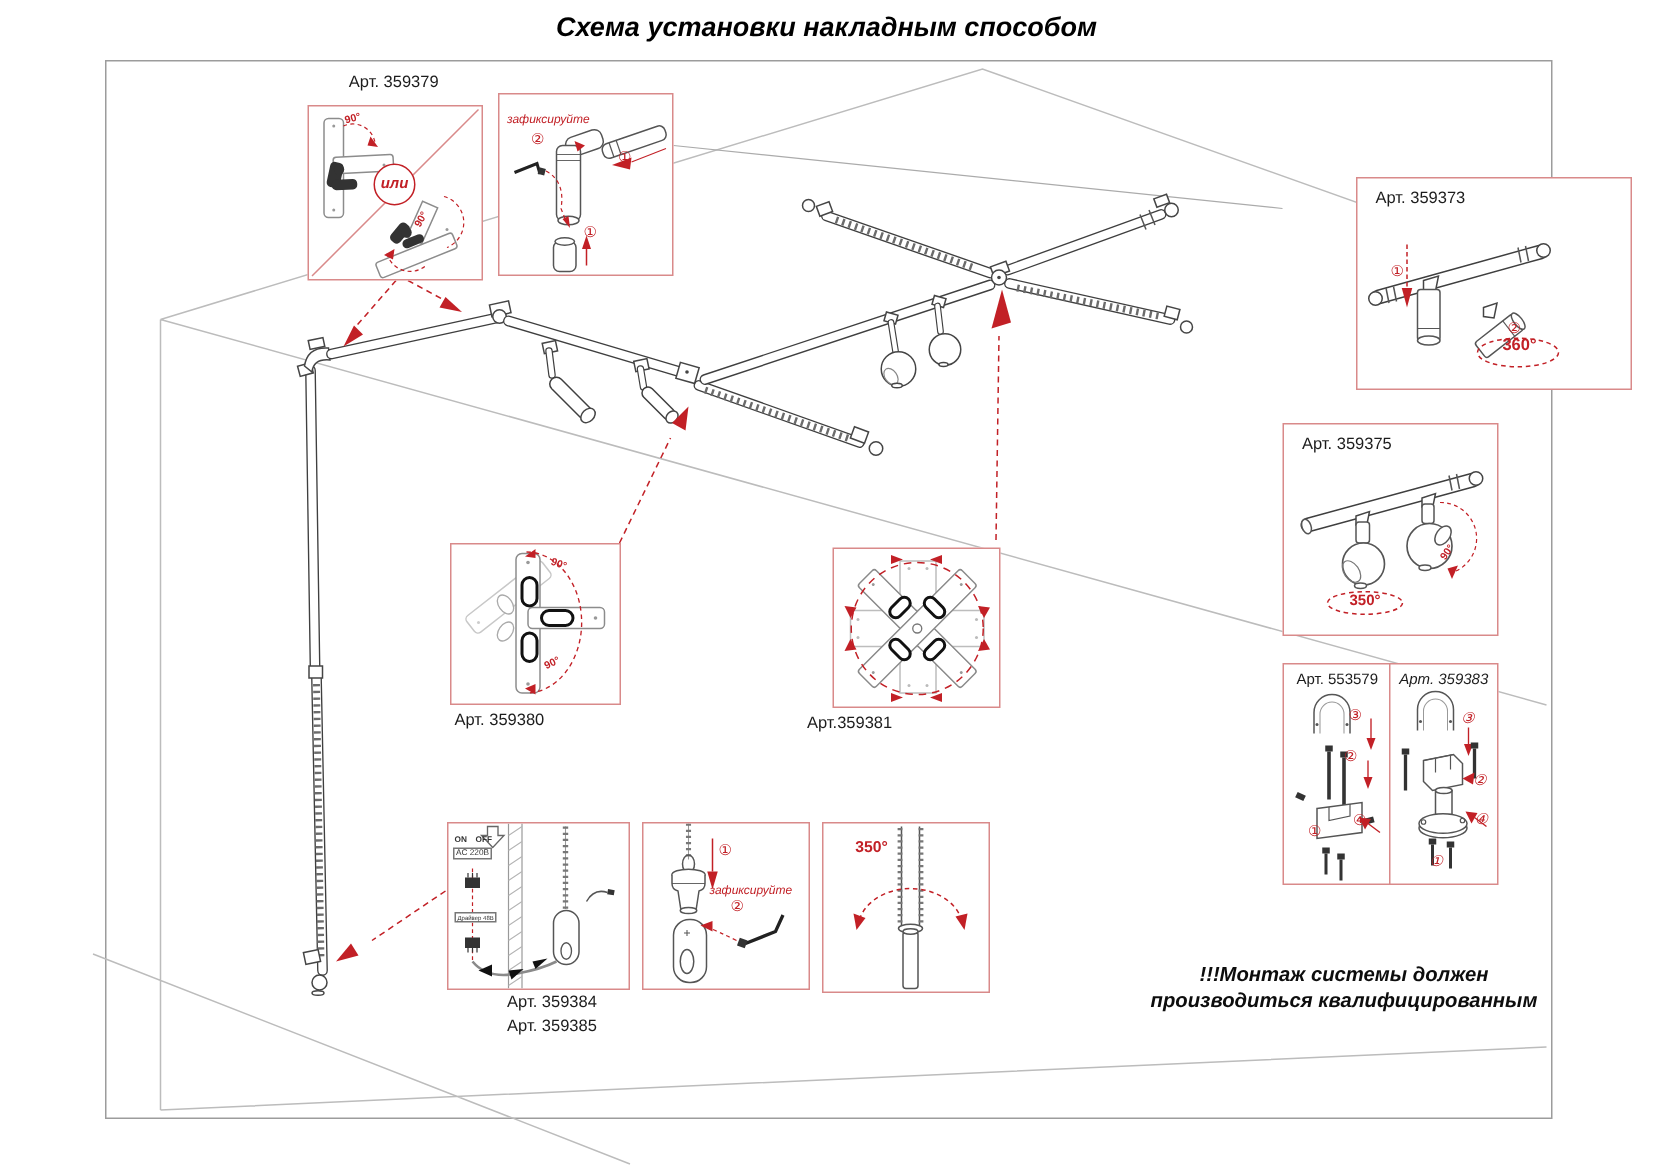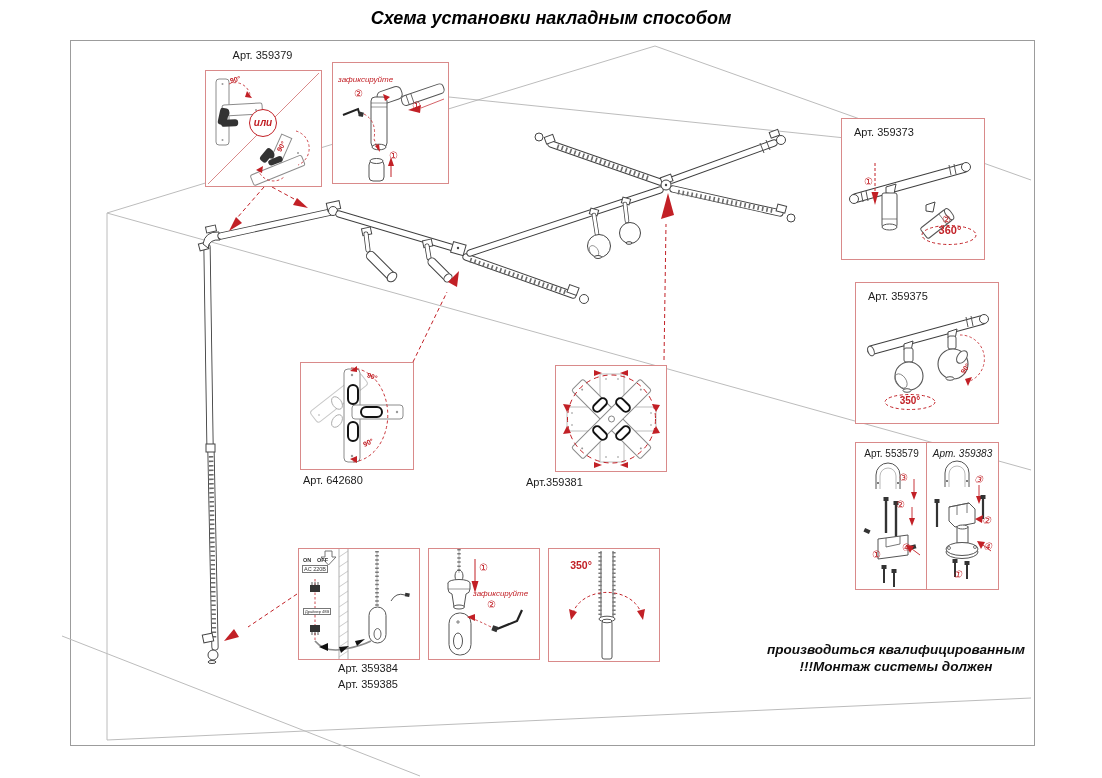--- a/index.html
+++ b/index.html
@@ -198,21 +198,21 @@
     <path class="rdd" d="M31 51 Q44 58 41 76 L45 86"></path>
     <polygon class="rh" points="47,89 42,83 46,81"></polygon>
     <polygon class="rh" points="57,34 50,31 52,38"></polygon>
   </svg>
   <span class="cap" style="left:5px;top:12px;">зафиксируйте</span>
   <span class="step" style="left:21px;top:26px;">②</span>
   <span class="step" style="left:79px;top:38px;">①</span>
   <span class="step" style="left:56px;top:88px;">①</span>
 </div>
 
-<div class="cbox" style="left:841px;top:118px;width:142px;height:140px;">
+<div class="cbox" style="left:904px;top:118px;width:142px;height:140px;padding-left:40px;">
   <svg width="142" height="140" viewBox="0 0 142 140">
     <line class="to" x1="14" y1="79" x2="122" y2="49" style="stroke-width:10"></line>
     <line class="ti" x1="14" y1="79" x2="122" y2="49" style="stroke-width:8"></line>
     <circle class="cn" cx="12" cy="80" r="4.5"></circle>
       <circle class="cn" cx="124" cy="48" r="4.5"></circle>
     <line x1="19" y1="73" x2="21" y2="83" stroke="#555" stroke-width="1"></line>
     <line x1="24" y1="72" x2="26" y2="82" stroke="#555" stroke-width="1"></line>
     <line x1="107" y1="46" x2="109" y2="56" stroke="#555" stroke-width="1"></line>
     <line x1="112" y1="45" x2="114" y2="55" stroke="#555" stroke-width="1"></line>
     <polygon class="cn" points="44,68 54,65 52,75 44,74"></polygon>
@@ -343,21 +343,21 @@
     <rect x="47" y="22" width="10" height="19" rx="5" fill="#fff" stroke="#111" stroke-width="2"></rect>
     <rect x="47" y="59" width="10" height="19" rx="5" fill="#fff" stroke="#111" stroke-width="2"></rect>
     <rect x="60" y="44" width="21" height="10" rx="5" fill="#fff" stroke="#111" stroke-width="2"></rect>
     <path class="rdd" d="M50 5 A 36 46 0 0 1 50 99" style="stroke-dasharray:3 2.5;stroke-width:0.9"></path>
     <polygon class="rh" points="49,8 56,3 56,9"></polygon>
     <polygon class="rh" points="49,96 56,93 56,100"></polygon>
   </svg>
   <span class="ang" style="left:66px;top:10px;transform:rotate(20deg);">90°</span>
   <span class="ang" style="left:62px;top:76px;transform:rotate(-25deg);">90°</span>
 </div>
-<div class="lbl" style="left:303px;top:474px;">Арт. 642680</div>
+<div class="lbl" style="left:303px;top:474px;">Арт. 359380</div>
 
 <div class="cbox" style="left:555px;top:365px;width:110px;height:105px;">
   <svg width="110" height="105" viewBox="0 0 110 105">
     <rect x="44" y="8" width="24" height="88" fill="#fff" stroke="#bdbdbd" stroke-width="1"></rect>
     <rect x="11" y="41" width="89" height="24" fill="#fff" stroke="#bdbdbd" stroke-width="1"></rect>
     <circle cx="50" cy="13" r="1" fill="#bbb"></circle>
       <circle cx="62" cy="13" r="1" fill="#bbb"></circle>
     <circle cx="50" cy="91" r="1" fill="#bbb"></circle>
       <circle cx="62" cy="91" r="1" fill="#bbb"></circle>
     <circle cx="16" cy="47" r="1" fill="#bbb"></circle>
@@ -385,21 +385,21 @@
     <polygon class="rh" points="46,7 38,4 38,10"></polygon>
       <polygon class="rh" points="64,7 72,4 72,10"></polygon>
     <polygon class="rh" points="46,99 38,96 38,102"></polygon>
       <polygon class="rh" points="64,99 72,96 72,102"></polygon>
     <polygon class="rh" points="11,46 7,38 15,39"></polygon>
       <polygon class="rh" points="11,60 7,68 15,67"></polygon>
     <polygon class="rh" points="100,46 96,38 104,39"></polygon>
       <polygon class="rh" points="100,60 96,68 104,67"></polygon>
   </svg>
 </div>
-<div class="lbl" style="left:526px;top:476px;">Арт.359381</div>
+<div class="lbl" style="left:538px;top:476px;">Арт.359381</div>
 
 <div class="cbox" style="left:298px;top:548px;width:120px;height:110px;">
   <svg width="120" height="110" viewBox="0 0 120 110">
     <line x1="40" y1="0" x2="40" y2="110" stroke="#999" stroke-width="0.8"></line>
     <line x1="49" y1="0" x2="49" y2="110" stroke="#999" stroke-width="0.8"></line>
     <path d="M40 8 L49 2 M40 18 L49 12 M40 28 L49 22 M40 38 L49 32 M40 48 L49 42 M40 58 L49 52 M40 68 L49 62 M40 78 L49 72 M40 88 L49 82 M40 98 L49 92 M40 108 L49 102" stroke="#b5b5b5" stroke-width="0.7"></path>
     <path d="M26 2 L33 2 L33 8 L37 8 L29.5 16 L22 8 L26 8 Z" fill="#fff" stroke="#666" stroke-width="0.9"></path>
     <line x1="78" y1="2" x2="78" y2="57" stroke="#999" stroke-width="0.7"></line>
     <line x1="78" y1="2" x2="78" y2="57" stroke="#777" stroke-width="3.6" stroke-dasharray="1.5 2.6"></line>
     <rect class="th" x="70" y="58" width="17" height="36" rx="8.5"></rect>
@@ -458,15 +458,15 @@
     <rect class="th" x="53" y="72" width="10" height="38" rx="2"></rect>
     <ellipse class="th" cx="58" cy="72" rx="5" ry="1.8"></ellipse>
     <path class="rdd" d="M24 64 A 35 27 0 0 1 92 64" style="stroke-dasharray:3 2.5;stroke-width:1"></path>
     <polygon class="rh" points="22,71 20,60 28,63"></polygon>
     <polygon class="rh" points="94,71 88,62 96,60"></polygon>
   </svg>
   <span class="bigang" style="left:14px;top:10px;width:36px;font-size:10.5px;">350°</span>
 </div>
 
 <div class="warn">
+  <span>!!!Монтаж системы должен</span>
   <span>производиться квалифицированным</span>
-  <span>!!!Монтаж системы должен</span>
 </div>
 
 </body></html>

